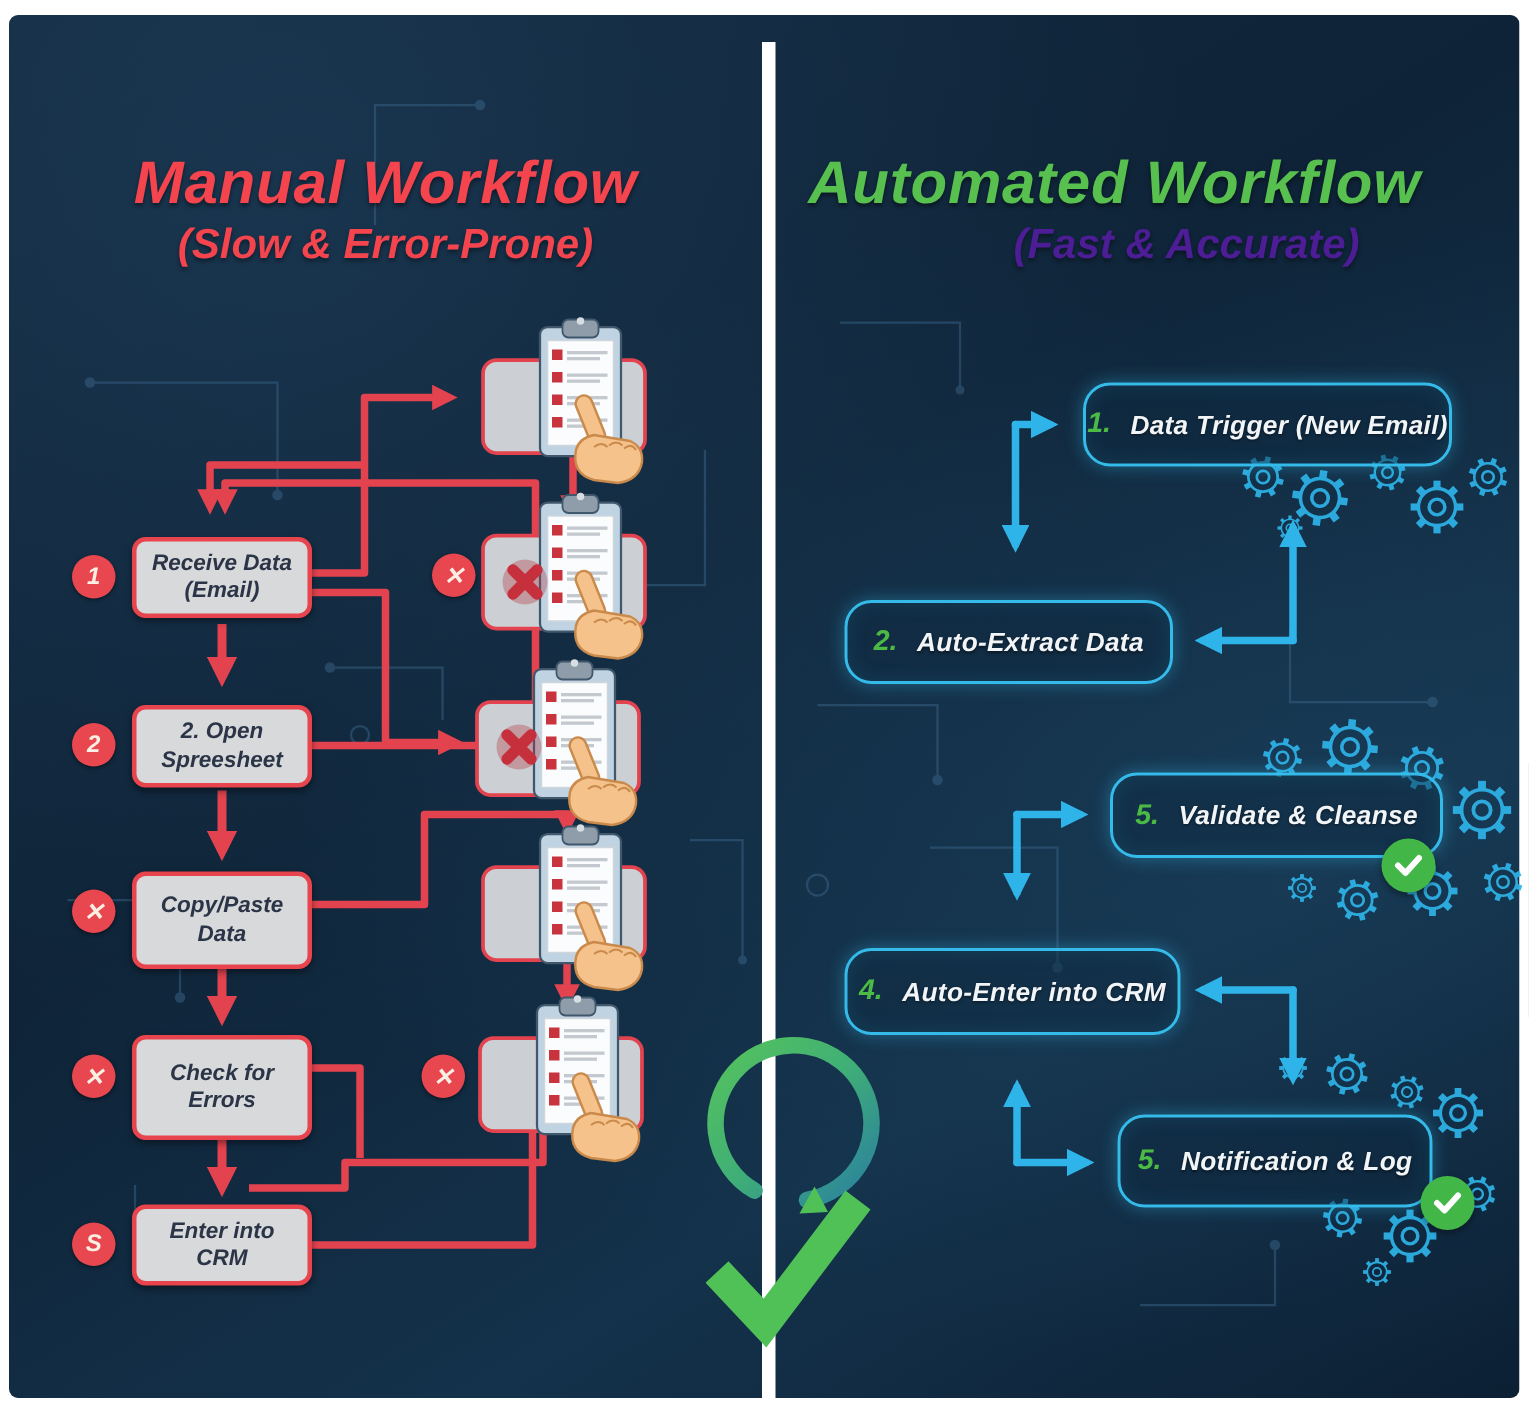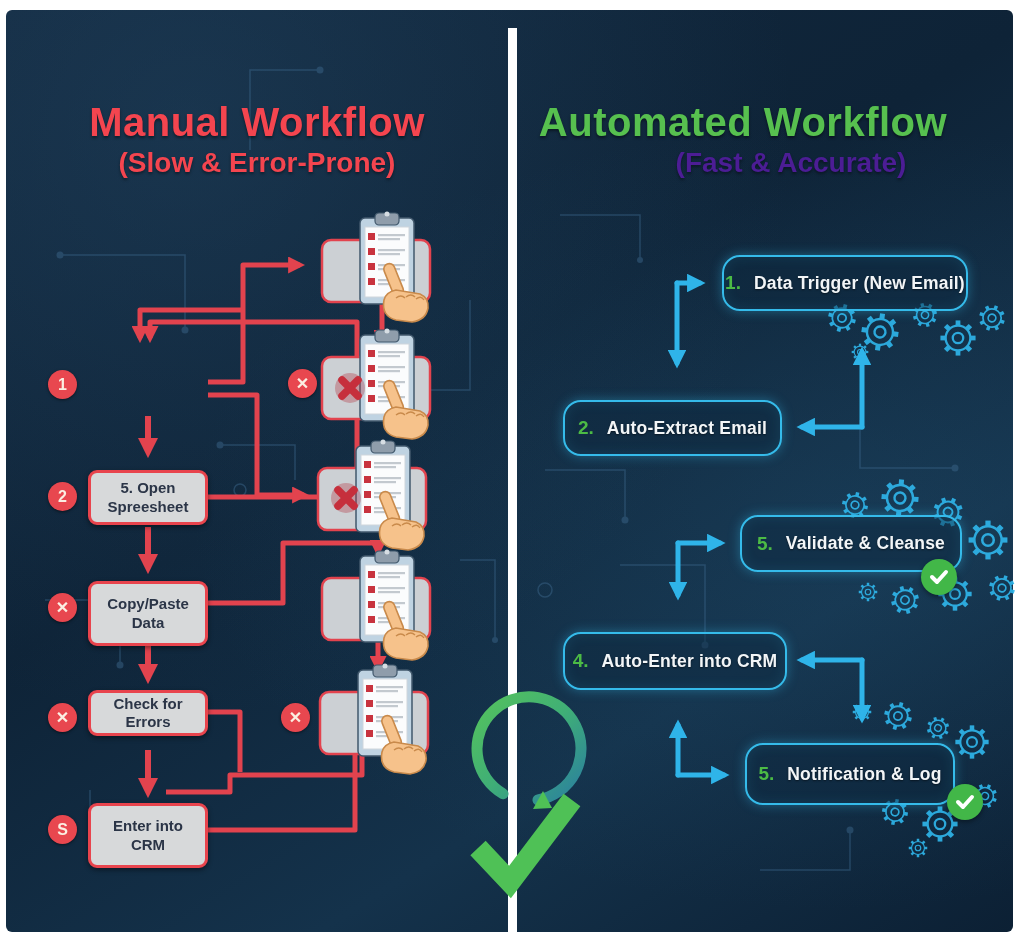--- a/index.html
+++ b/index.html
@@ -1,16 +1,16 @@
 <!DOCTYPE html>
 <html><head>
 <meta charset="utf-8">
 <style>
   html,body{margin:0;padding:0;background:#e8e8e8;font-family:"Liberation Sans",sans-serif;}
-  .frame{position:relative;width:1019px;height:936px;background:#ffffff;overflow:hidden;}
+  .frame{position:relative;width:1019px;height:936px;background:#ffffff;overflow:hidden;font-style:italic;}
   .panel{position:absolute;left:6px;top:10px;width:1007px;height:922px;border-radius:6px;
     background:
       radial-gradient(ellipse at 18% 12%, rgba(45,90,125,.28), transparent 52%),
       radial-gradient(ellipse at 82% 55%, rgba(40,95,130,.22), transparent 55%),
       linear-gradient(148deg,#13293f 0%,#0e2337 42%,#14324b 72%,#0c2034 100%);
     overflow:hidden;}
   .divider{position:absolute;left:508px;top:28px;width:9px;height:904px;background:#ffffff;z-index:3;}
   svg.layer{position:absolute;left:0;top:0;z-index:4;pointer-events:none;}
   svg.circuit{position:absolute;left:0;top:0;z-index:2;pointer-events:none;opacity:.5;}
   .htitle{position:absolute;text-align:center;font-weight:bold;font-size:40px;letter-spacing:.5px;z-index:6;text-shadow:0 2px 3px rgba(0,0,0,.45);}
@@ -210,30 +210,33 @@
     <g transform="translate(512,845)">
       <path d="M-9,-51.2 A52,52 0 1 1 26,-45" fill="none" stroke="url(#rg)" stroke-width="11" stroke-linecap="round"></path>
       <polygon points="40,-37 21,-36 31,-54" fill="#4fc156"></polygon>
       <path d="M-34,3 L-2,37 L60,-45" fill="none" stroke="#4fc156" stroke-width="21"></path>
     </g>
   </svg>
 
   <div class="htitle manual">Manual Workflow</div>
   <div class="hsub manual">(Slow &amp; Error-Prone)</div>
 
+  <div class="stepbox" style="left:88px;top:358px;width:120px;height:54px;">
+      <span>Receive Data (Email)</span>
+    </div>
   <div class="stepbox" style="left:88px;top:470px;width:120px;height:55px;">
-      <span>5. Open Spreesheet</span>
+      <span>2. Open Spreesheet</span>
     </div>
   <div class="stepbox" style="left:88px;top:581px;width:120px;height:65px;">
       <span>Copy/Paste Data</span>
     </div>
-  <div class="stepbox" style="left:88px;top:690px;width:120px;height:46px;">
+  <div class="stepbox" style="left:88px;top:690px;width:120px;height:70px;">
       <span>Check for Errors</span>
     </div>
-  <div class="stepbox" style="left:88px;top:803px;width:120px;height:65px;">
+  <div class="stepbox" style="left:88px;top:803px;width:120px;height:54px;">
       <span>Enter into CRM</span>
     </div>
 
   <div class="badge" style="left:48px;top:370px;">1</div>
   <div class="badge" style="left:48px;top:482px;">2</div>
   <div class="badge" style="left:48px;top:593px;">✕</div>
   <div class="badge" style="left:48px;top:703px;">✕</div>
   <div class="badge" style="left:48px;top:815px;">S</div>
 
   <div class="badge" style="left:288px;top:369px;">✕</div>
@@ -241,21 +244,21 @@
 
   <div class="htitle auto">Automated Workflow</div>
   <div class="hsub auto">(Fast &amp; Accurate)</div>
 
   <div class="pill" style="left:722px;top:255px;width:246px;height:56px;">
     <span class="num">1.</span>
     <span class="lbl">Data Trigger (New Email)</span>
   </div>
   <div class="pill" style="left:563px;top:400px;width:219px;height:56px;">
     <span class="num">2.</span>
-    <span class="lbl">Auto-Extract Email</span>
+    <span class="lbl">Auto-Extract Data</span>
   </div>
   <div class="pill" style="left:740px;top:515px;width:222px;height:57px;">
     <span class="num">5.</span>
     <span class="lbl">Validate &amp; Cleanse</span>
   </div>
   <div class="pill" style="left:563px;top:632px;width:224px;height:58px;">
     <span class="num">4.</span>
     <span class="lbl">Auto-Enter into CRM</span>
   </div>
   <div class="pill" style="left:745px;top:743px;width:210px;height:62px;">

